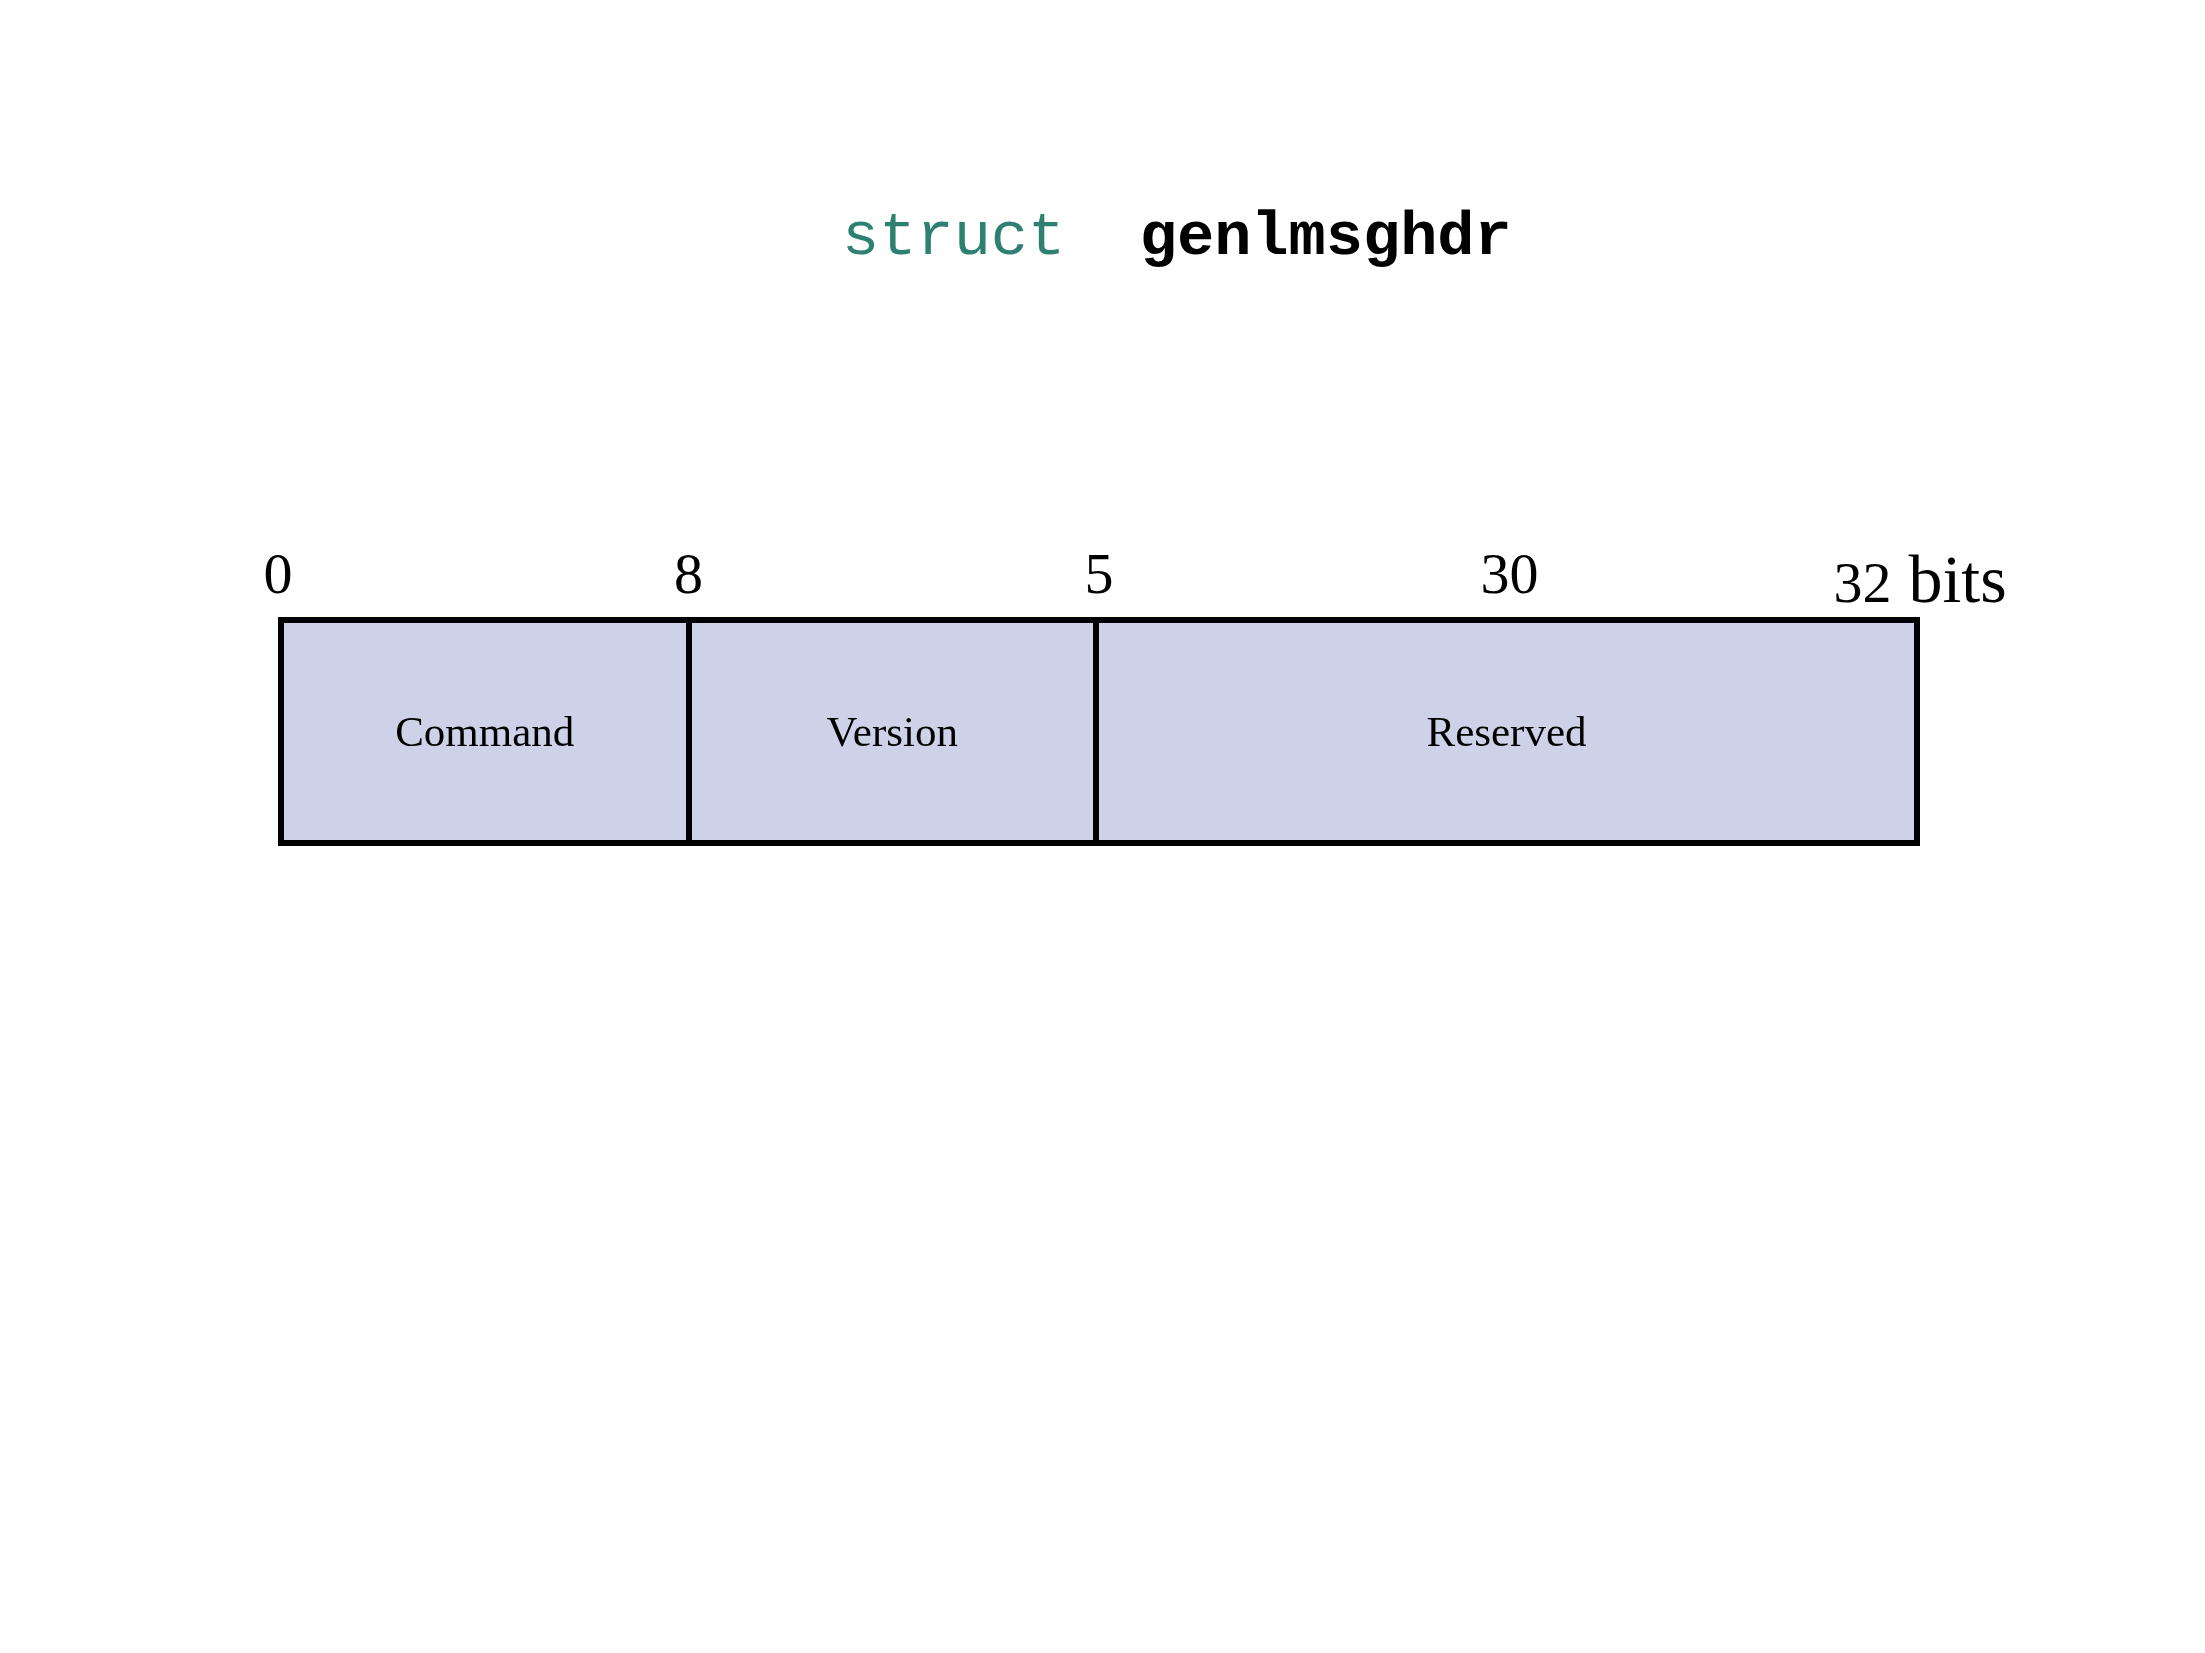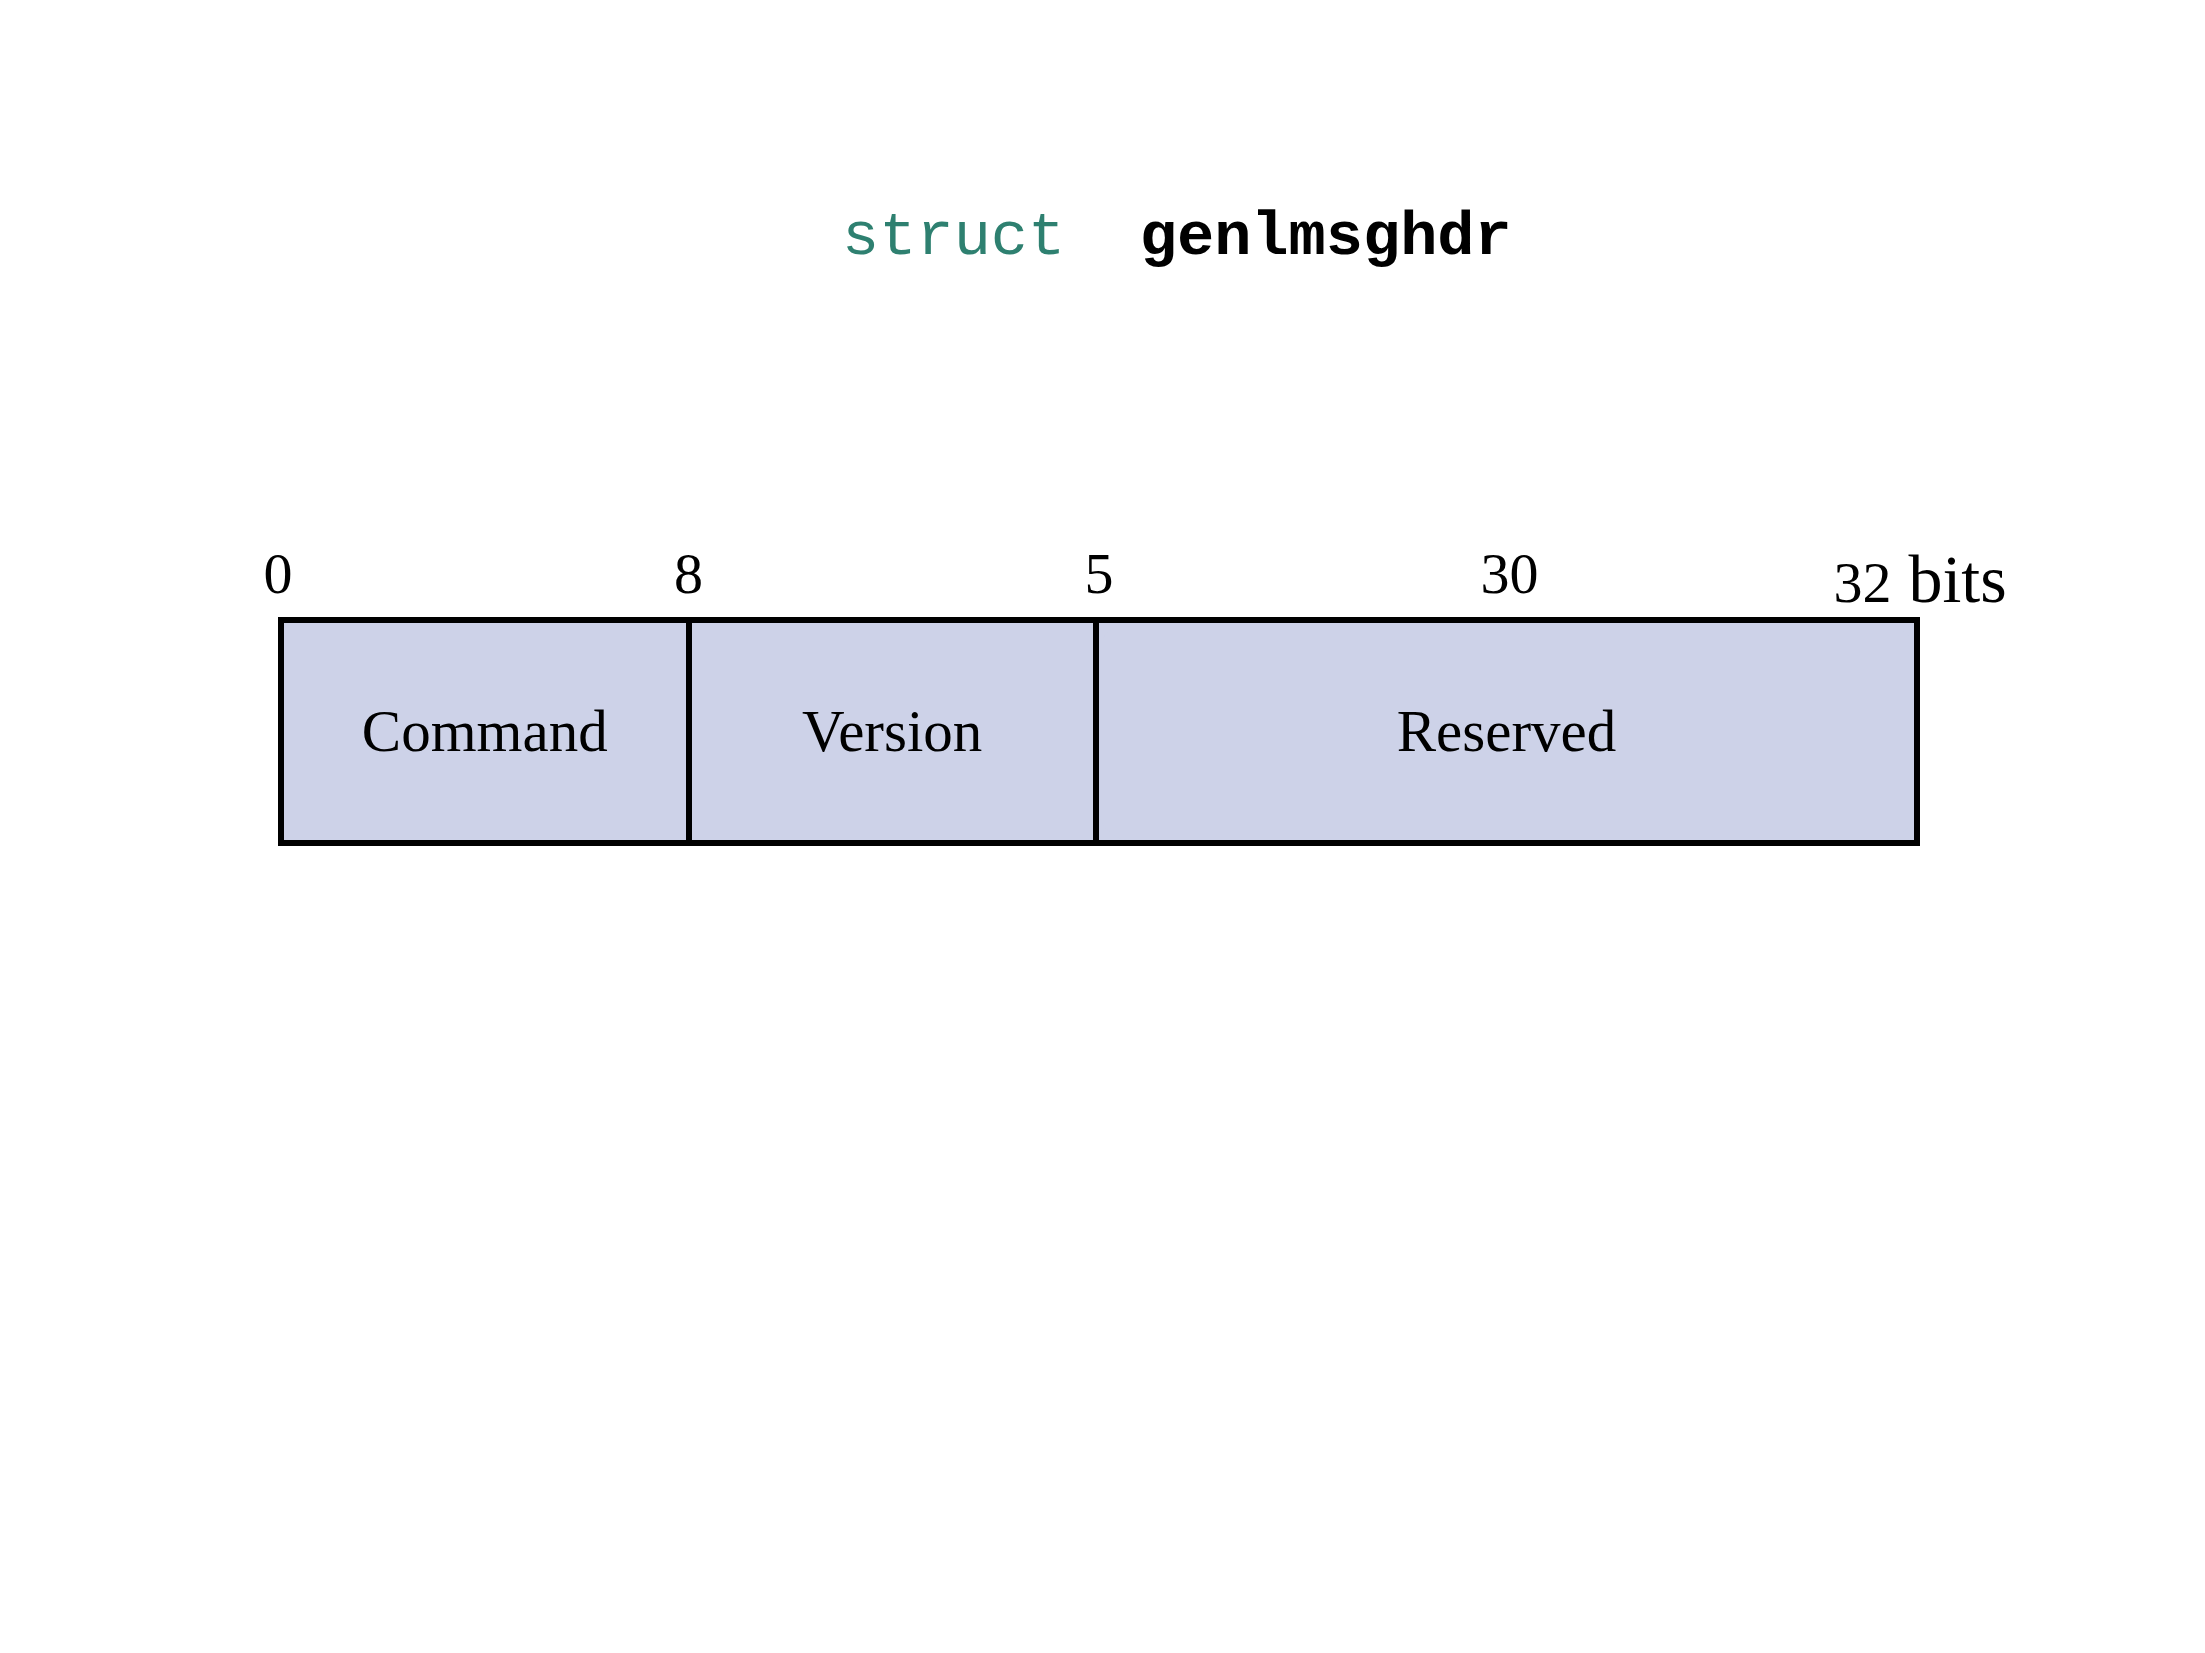--- a/index.html
+++ b/index.html
@@ -86,21 +86,21 @@
     justify-content: center;
     background: #CDD2E8;
     border-right: 6.2px solid #000000;
   }
   .field:last-child {
     border-right: none;
     border-radius: 31px;
   }
   .field-label {
     font-family: "Liberation Serif", "DejaVu Serif", serif;
-    font-size: 59px;
+    font-size: 43px;
     line-height: 1;
     color: #000000;
     white-space: nowrap;
   }
 </style>
 </head>
 <body>
 
 <div id="page">
 

